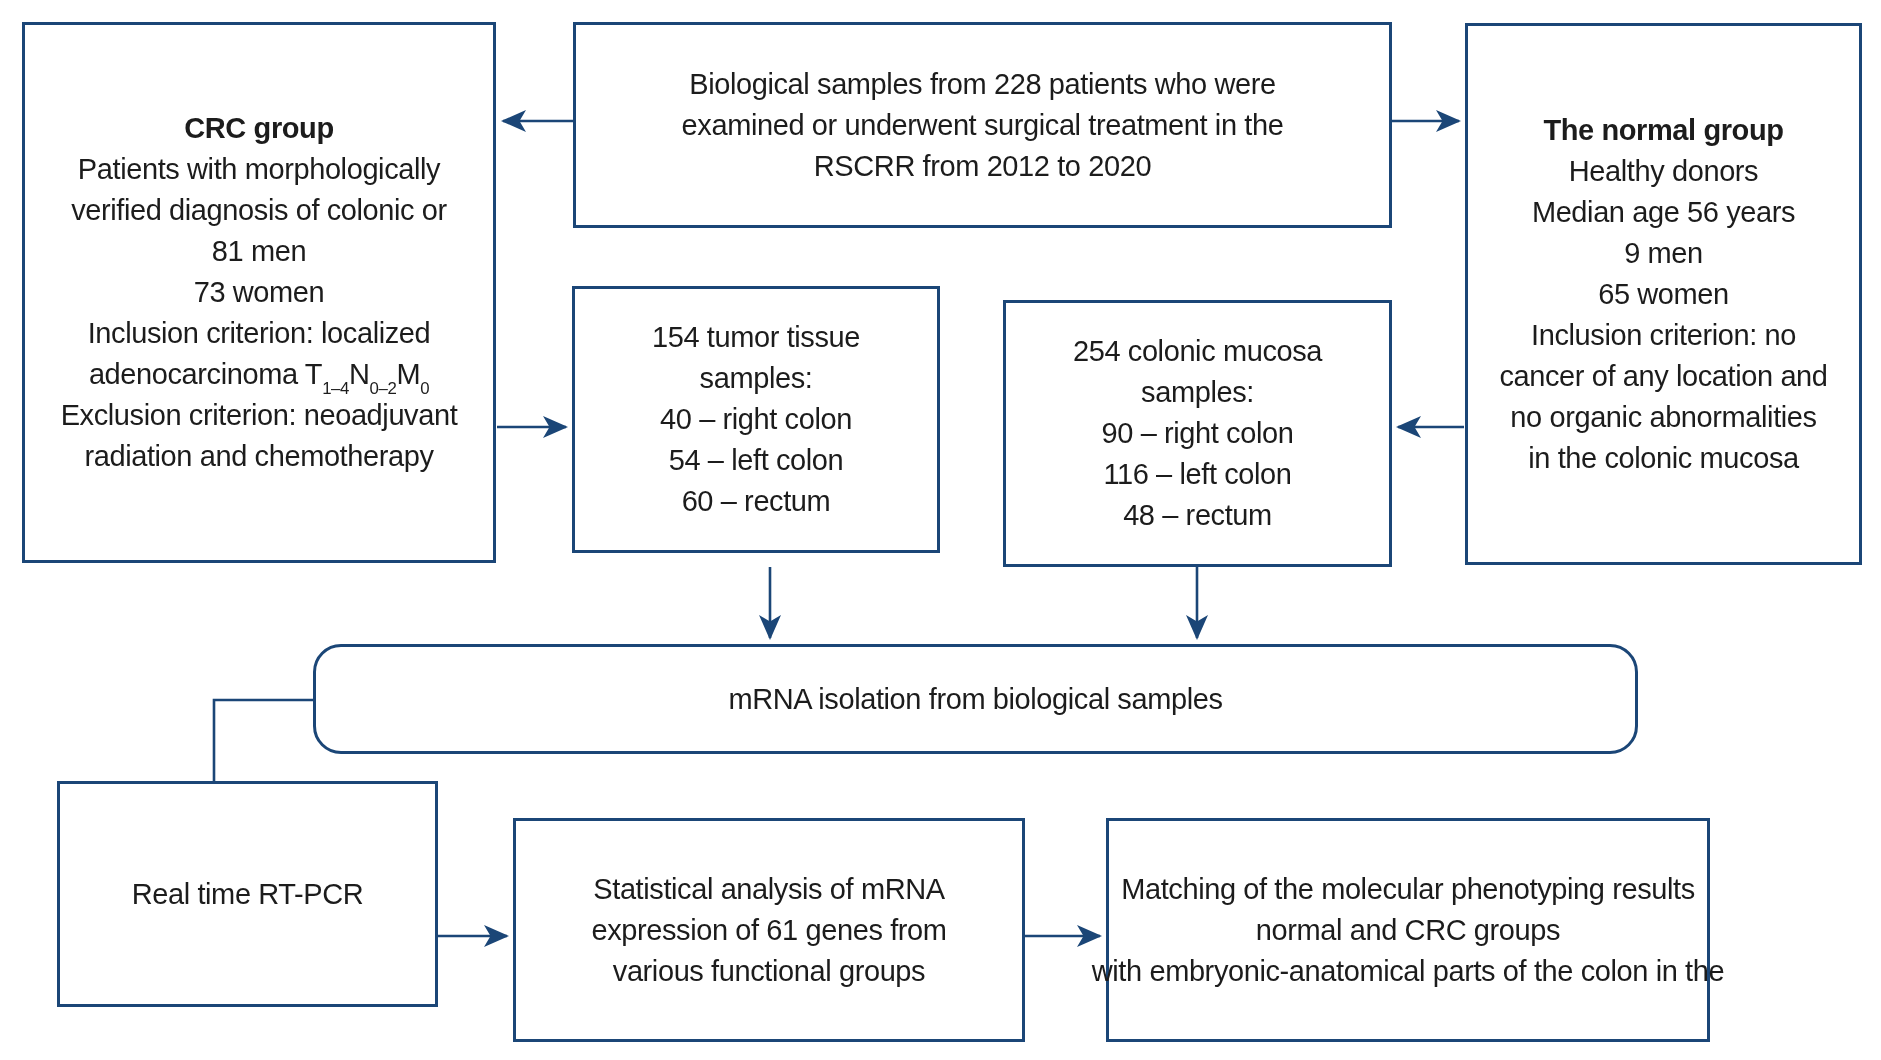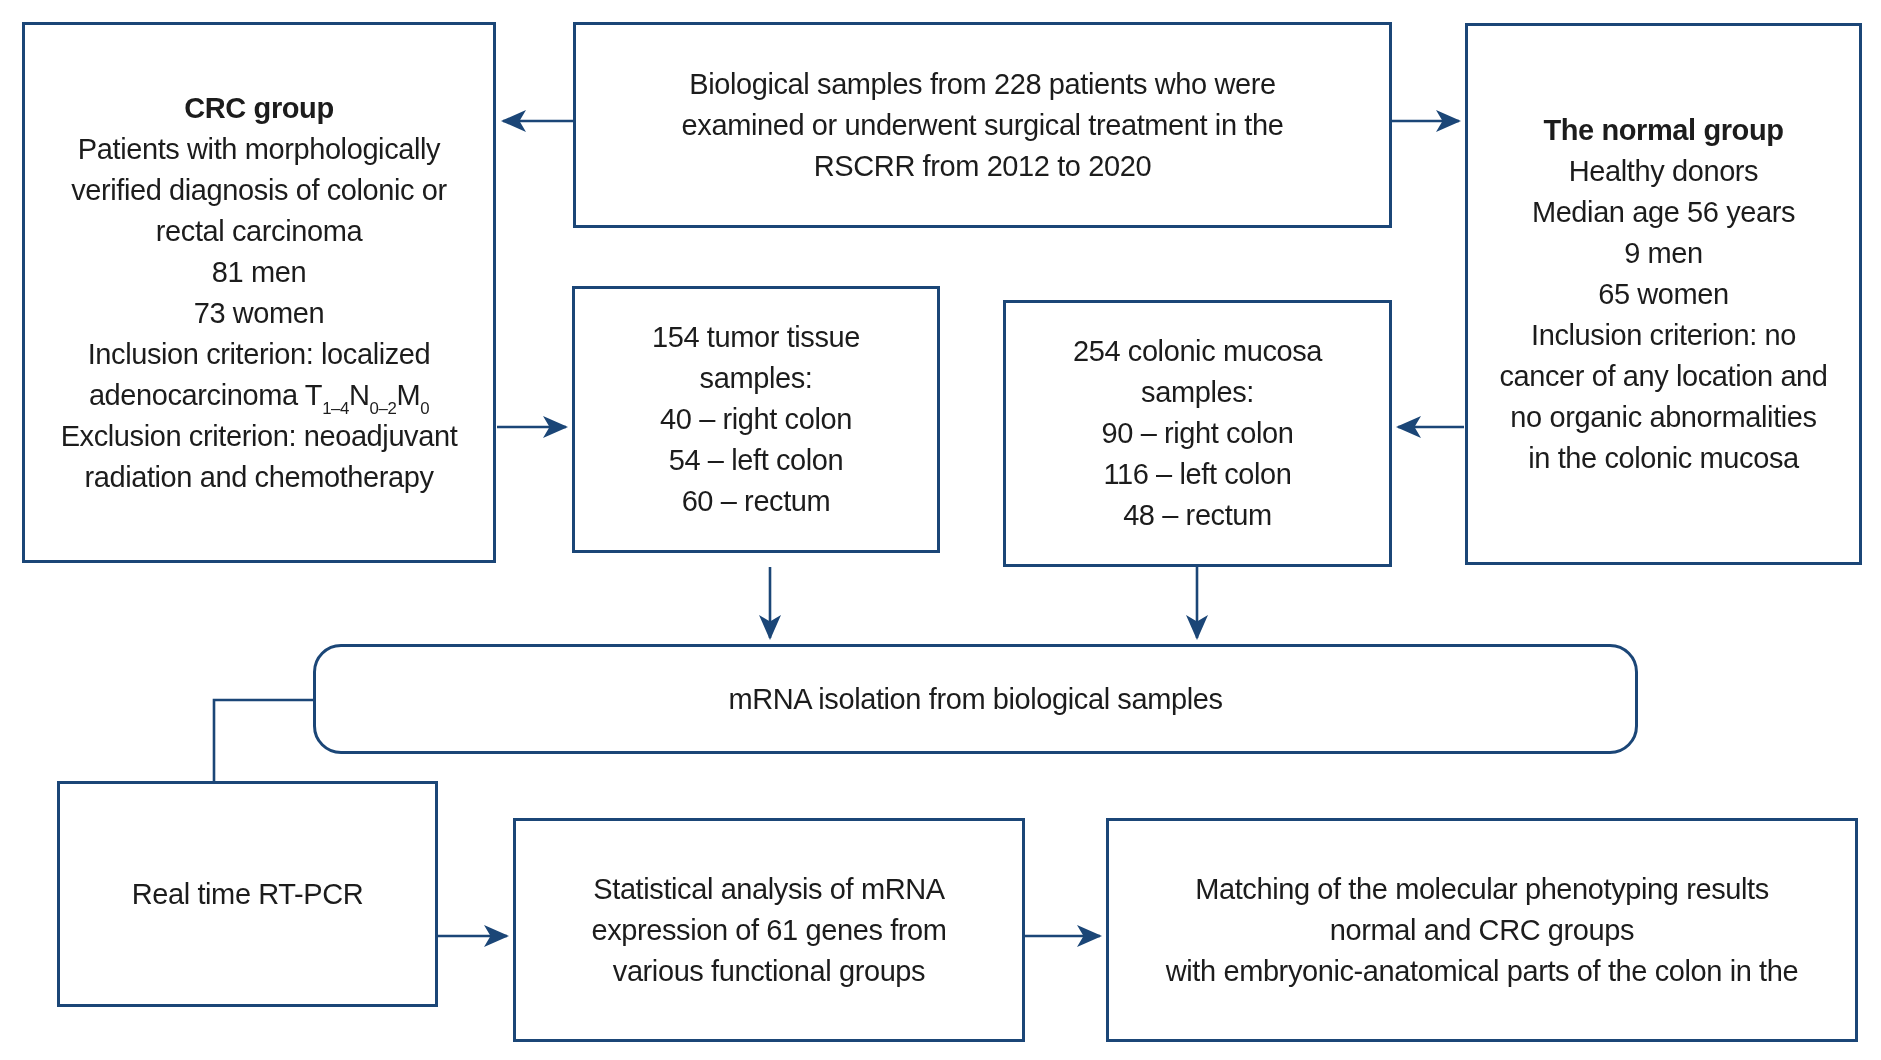--- a/index.html
+++ b/index.html
@@ -44,21 +44,21 @@
   }
   
   #box-crc        {left:22px;  top:22px;  width:474px;  height:541px;}
   #box-biological {left:573px; top:22px;  width:819px;  height:206px;}
   #box-normal     {left:1465px;top:23px;  width:397px;  height:542px;}
   #box-tumor      {left:572px; top:286px; width:368px;  height:267px;}
   #box-mucosa     {left:1003px;top:300px; width:389px;  height:267px;}
   #box-mrna       {left:313px; top:644px; width:1325px; height:110px;border-radius:28px;}
   #box-rtpcr      {left:21px;  top:781px; width:381px;  height:226px;margin-left:36px;}
   #box-stat       {left:513px; top:818px; width:512px;  height:224px;}
-  #box-match      {left:1106px;top:818px; width:752px;  height:224px;}
+  #box-match      {left:1106px;top:818px; width:604px;  height:224px;}
 
   svg.connectors{
     position:absolute;left:0;top:0;width:1881px;height:1060px;
     pointer-events:none;
   }
   svg.connectors .conn{
     stroke:var(--line-color);
     stroke-width:2.6;
     fill:none;
   }
@@ -83,21 +83,20 @@
     <path class="conn" d="M1197,567 L1197,638" marker-end="url(#arrowhead)"></path>
     <path class="conn" d="M313,700 L214,700 L214,810" marker-end="url(#arrowhead)"></path>
     <path class="conn" d="M402,936 L507,936" marker-end="url(#arrowhead)"></path>
     <path class="conn" d="M1025,936 L1100,936" marker-end="url(#arrowhead)"></path>
   </svg>
 
   <div class="box" id="box-crc">
     <div class="line bold">CRC group</div>
     <div class="line">Patients with morphologically</div>
     <div class="line">verified diagnosis of colonic or</div>
-    <div class="line">rectal carcinoma</div>
     <div class="line">81 men</div>
     <div class="line">73 women</div>
     <div class="line">Inclusion criterion: localized</div>
     <div class="line">
       <span>adenocarcinoma T</span><sub>1–4</sub><span>N</span><sub>0–2</sub><span>M</span><sub>0</sub>
     </div>
     <div class="line">Exclusion criterion: neoadjuvant</div>
     <div class="line">radiation and chemotherapy</div>
   </div>
 

